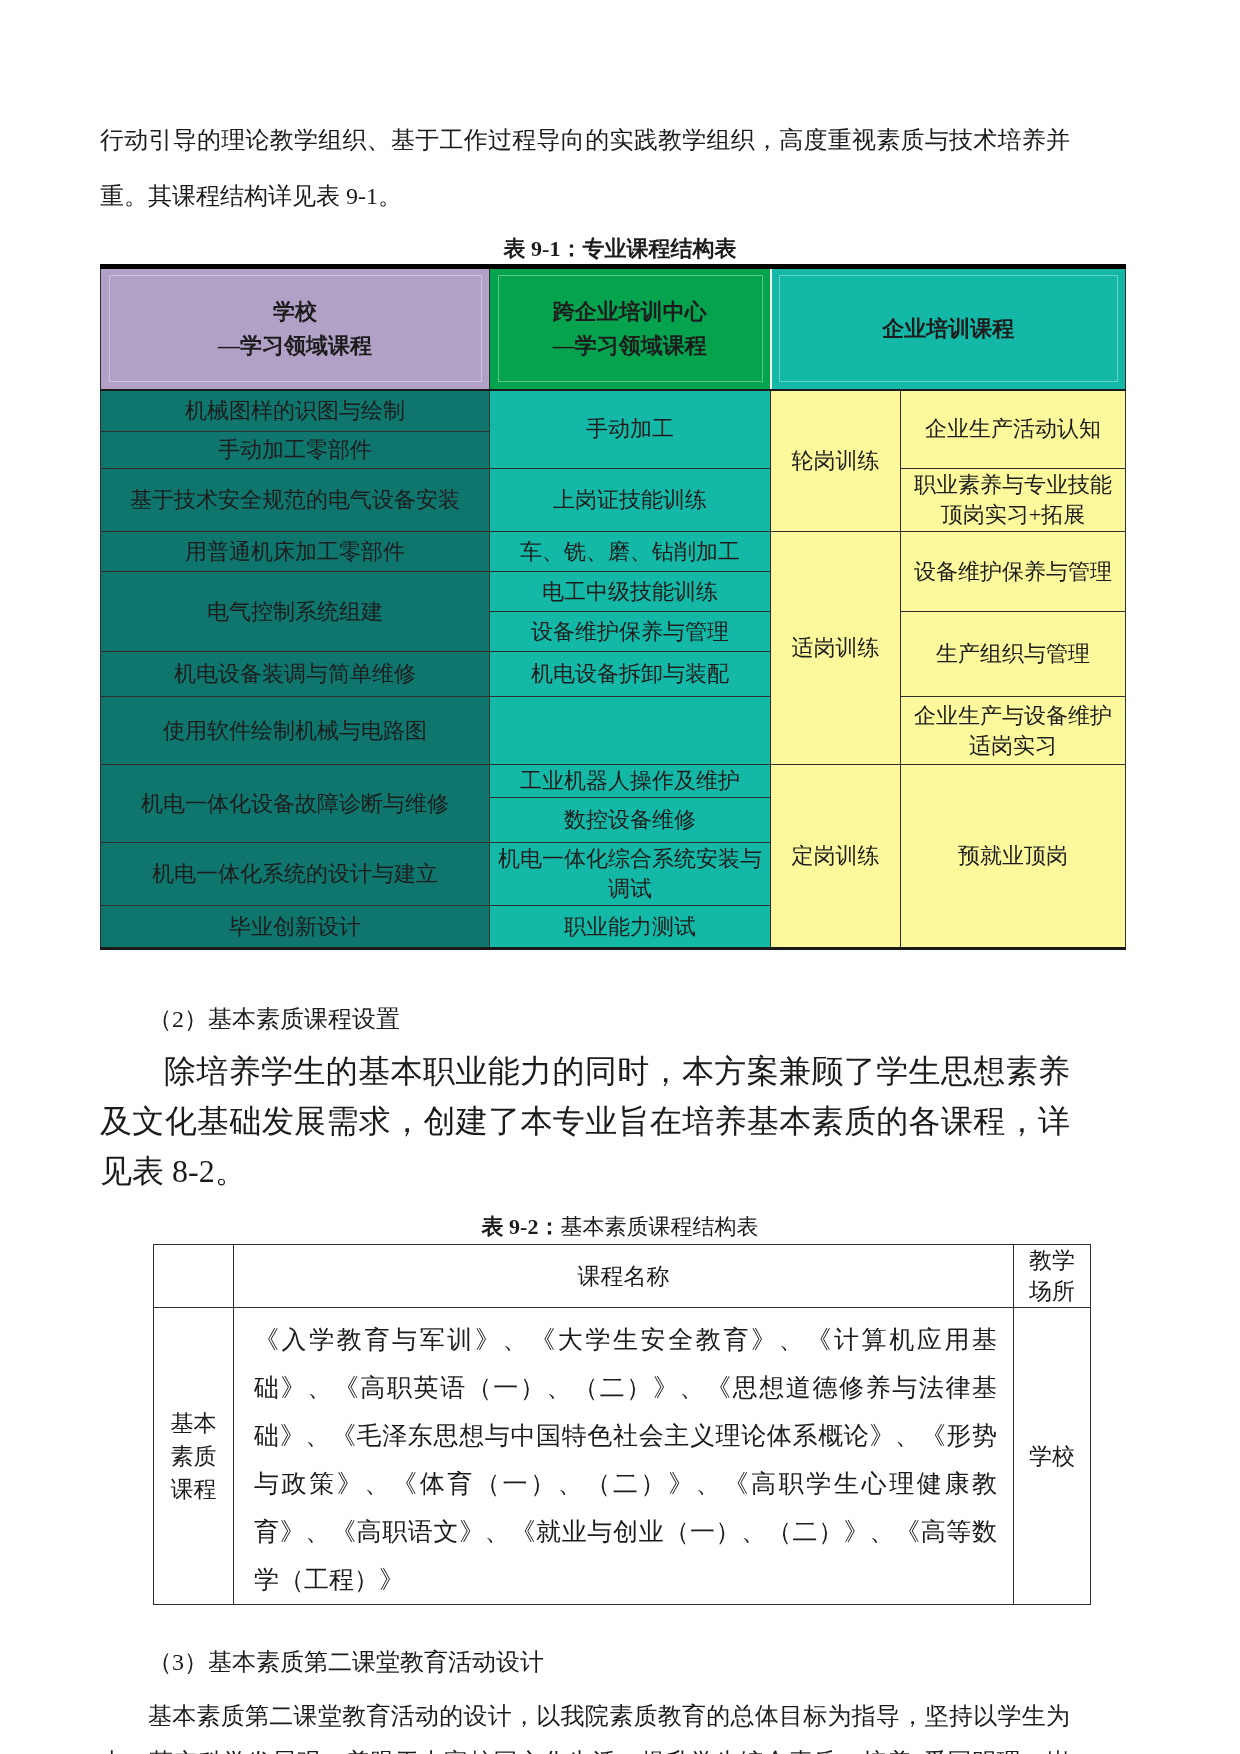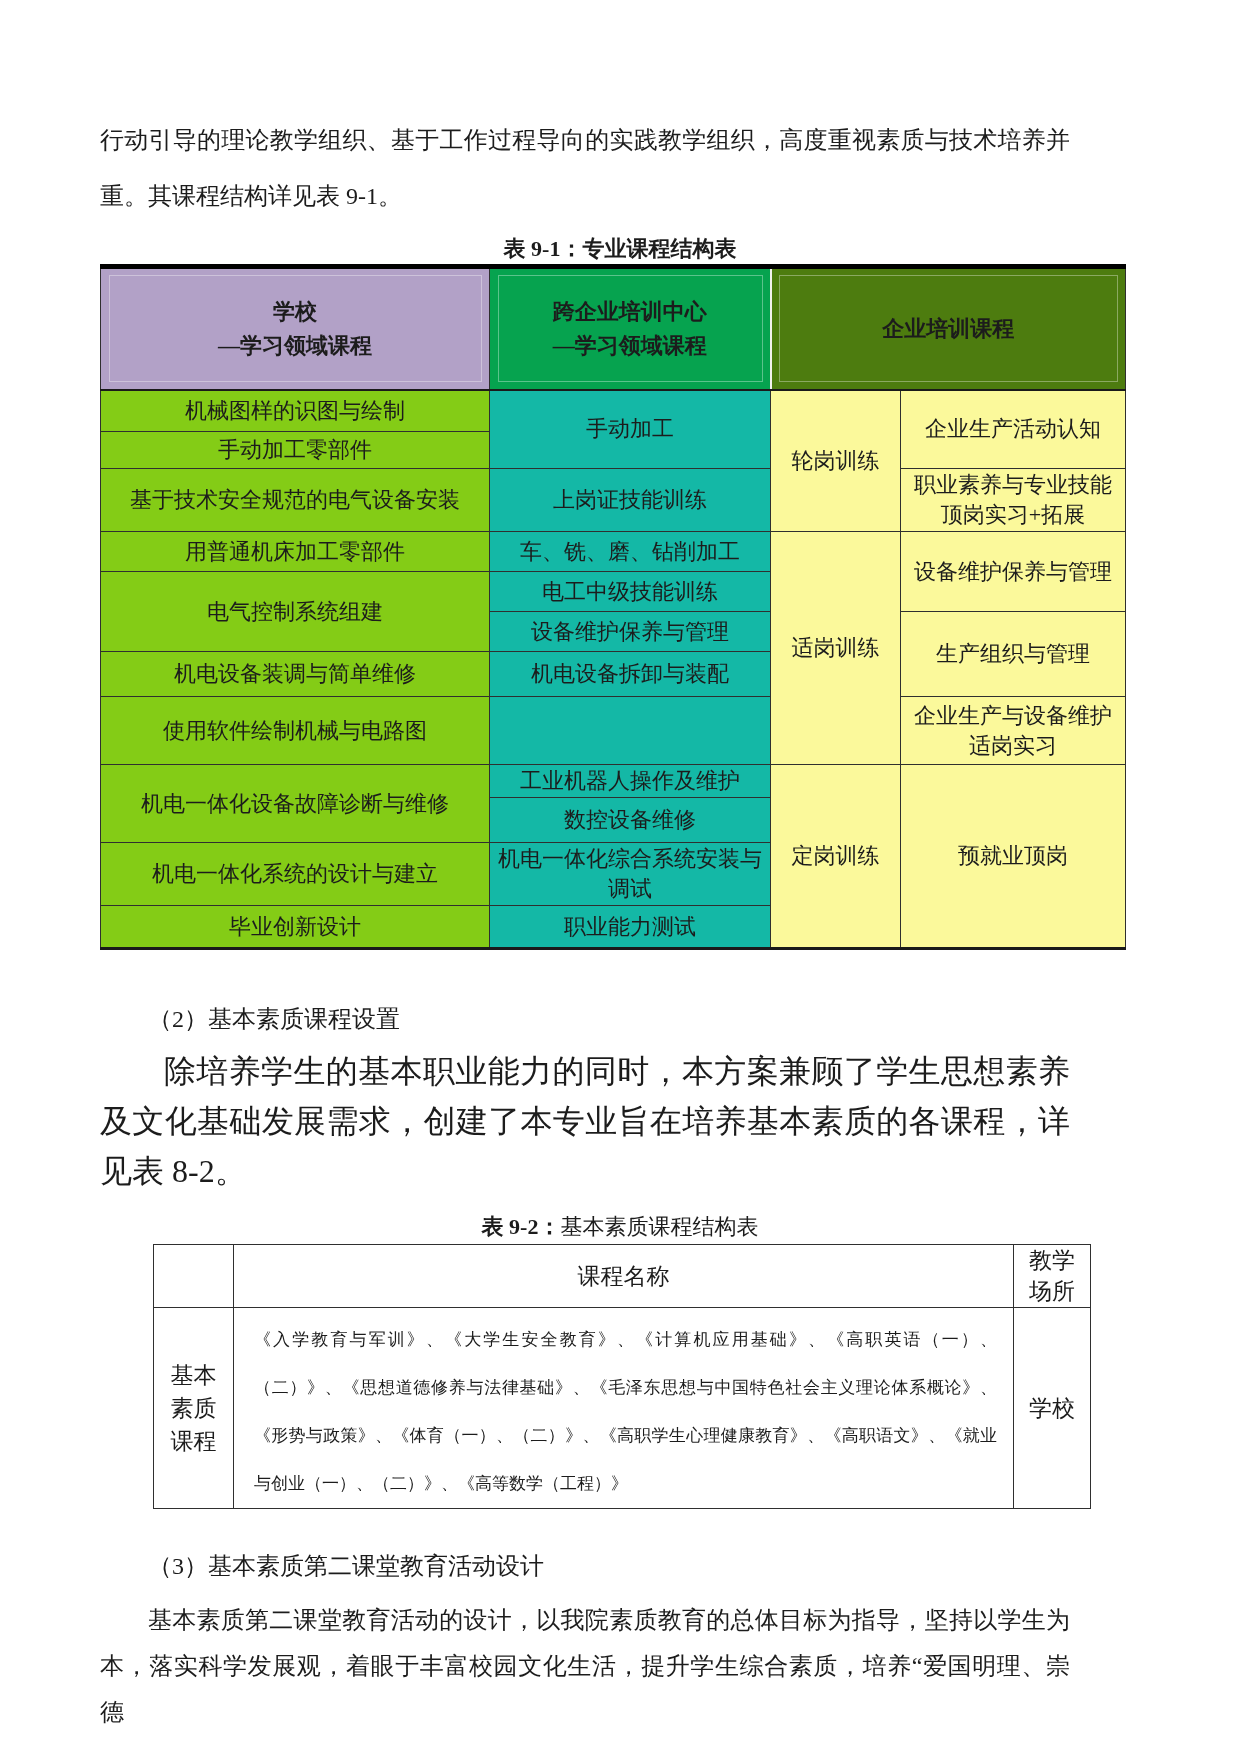--- a/index.html
+++ b/index.html
@@ -29,43 +29,43 @@
     border:1.5px solid #2f2f2f;text-align:center;vertical-align:middle;
     padding:1px 6px;overflow:hidden;
   }
   table.t1 tr.hdr td{
     font-weight:bold;line-height:34px;
     outline:1.5px solid rgba(255,255,255,.35);outline-offset:-9px;
     border-bottom:2px solid #1a1a1a;
   }
   td.hp{background:#B2A1C7;}
   td.hgr{background:#06A34F;border-right:2.5px solid #f2f2ee !important;}
-  td.hor{background:#4d7c0f;}
-  td.w{background:#84cc16;}
+  td.hor{background:#14b8a6;}
+  td.w{background:#0f766e;}
   td.g{background:#14b8a6;}
   td.y{background:#FBF99B;}
   td.lt{border-top:1.5px solid #e9eddd;}
   tr.r1{height:42px;} tr.r2{height:37px;} tr.r3{height:63px;} tr.r4{height:40px;}
   tr.r5{height:40px;} tr.r6{height:40px;} tr.r7{height:45px;} tr.r8{height:68px;}
   tr.r9{height:30px;} tr.r10{height:45px;} tr.r11{height:55px;} tr.r12{height:43px;}
   tr.hdr{height:123px;}
 
   
   table.t2{
     border-collapse:collapse;table-layout:fixed;width:937px;margin-left:53px;margin-top:2px;
     font-size:23px;
   }
   table.t2 td{border:1.8px solid #2f2f2f;vertical-align:middle;}
   table.t2 tr.h2{height:63px;}
   table.t2 tr.b2{height:200px;}
   td.cat{ text-align:center;line-height:33px;padding:0 13px;}
   td.cn{  text-align:center;}
   td.loc{ text-align:center;line-height:31px;padding:0 6px;}
   td.courses{
-    font-size:17px;line-height:48px;text-align:justify;padding:8px 16px 0 20px;
+    font-size:25px;line-height:48px;text-align:justify;padding:8px 16px 0 20px;
   }
 
   .page-num{width:1040px;text-align:center;font-size:21px;line-height:28px;margin-top:18px;}
 </style>
 </head>
 <body>
 
 <div class="content">
 
   <p class="para">行动引导的理论教学组织、基于工作过程导向的实践教学组织，高度重视素质与技术培养并重。其课程结构详见表 9-1。</p>

